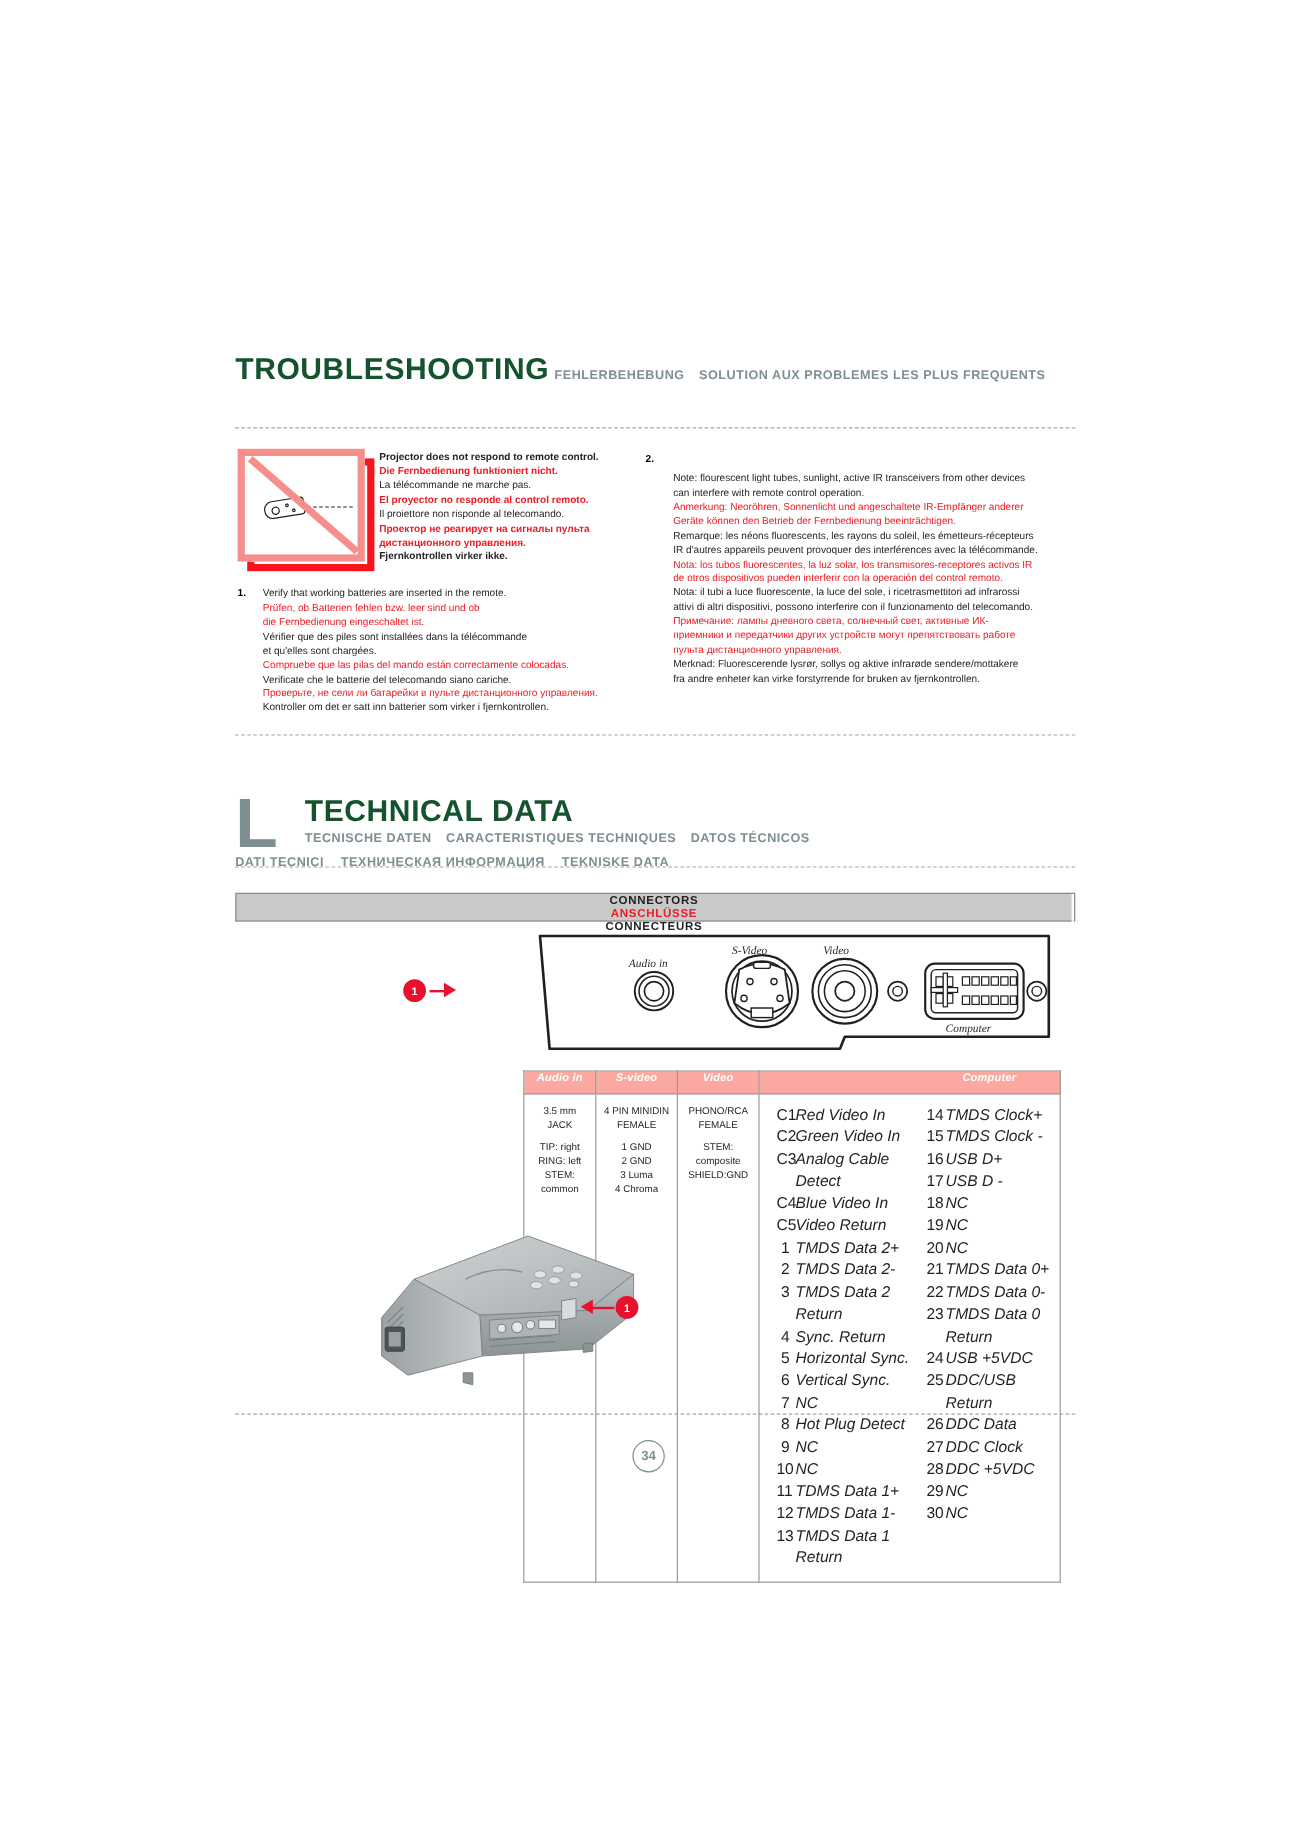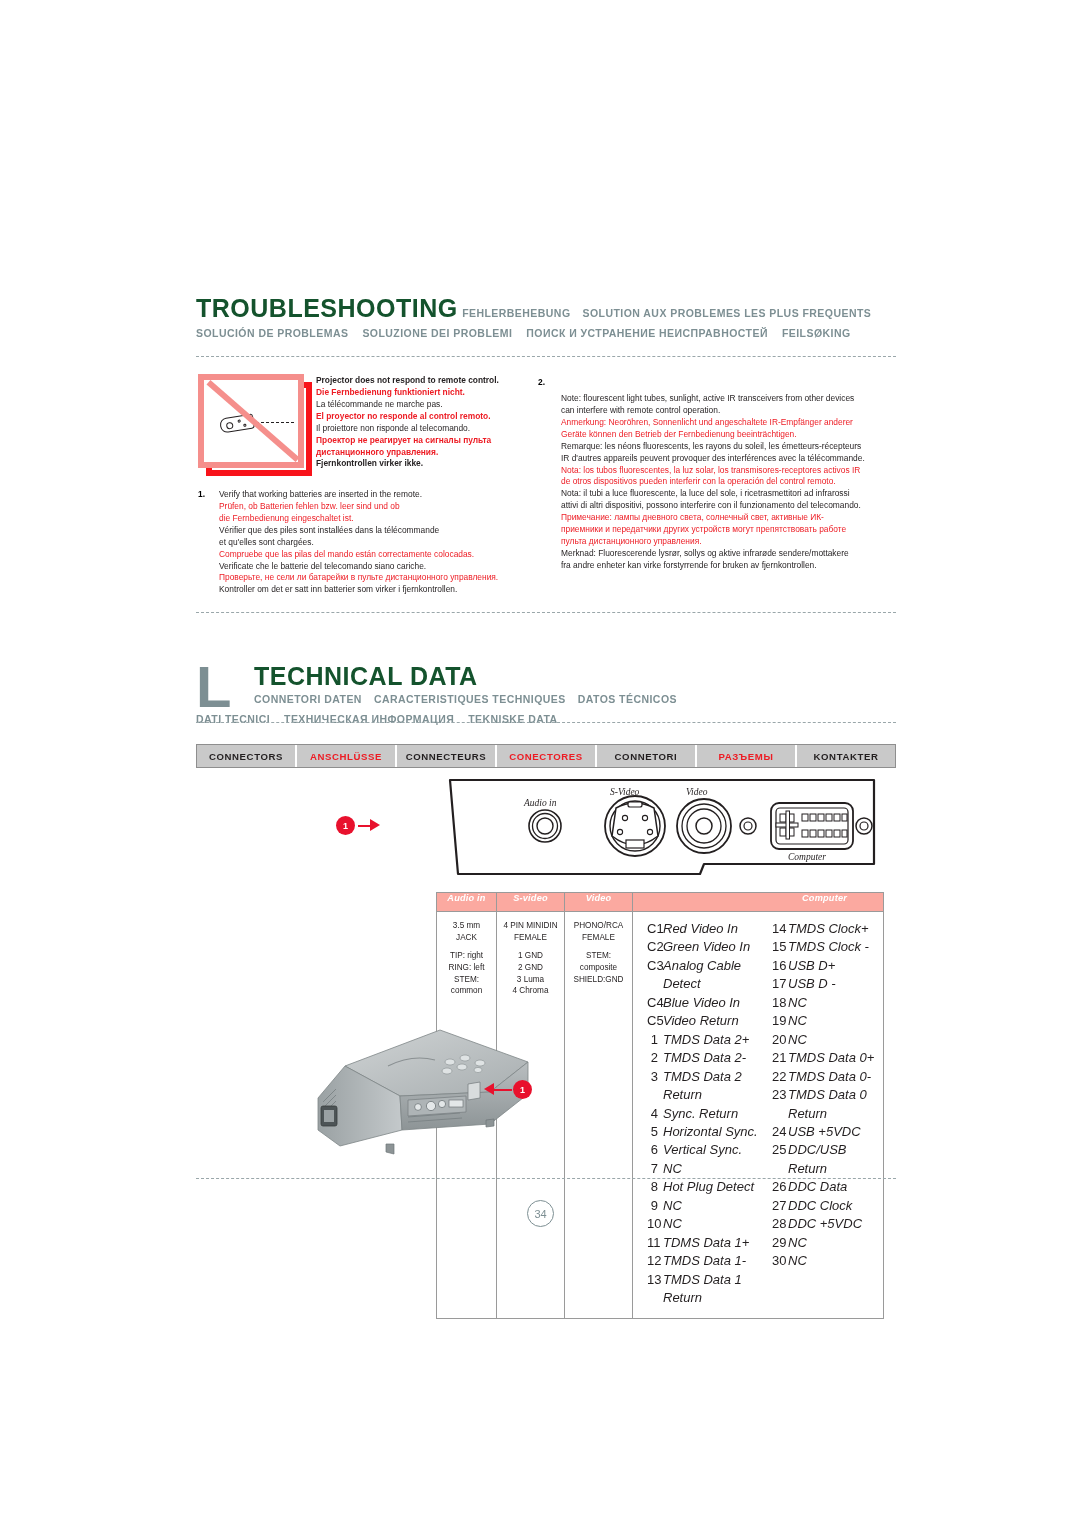--- a/index.html
+++ b/index.html
@@ -77,20 +77,21 @@
     position:absolute; left:58px; top:48px; width:38px; height:0;
     border-top: 1.4px dashed #231f20;
   }
   .num { position:absolute; width: 14px; text-align:left; font-weight:bold; font-size:8.4px;}
 
   
   .tabbar {
     position:absolute; left:196px; top:744px; width:700px; height:24px;
     background:#C9C9C9; display:flex; align-items:stretch;
     border: 1px solid #8e8e8e;
+    flex-direction: column;
   }
   .tabbar .tab {
     flex: 1 1 0; display:flex; align-items:center; justify-content:center;
     font-size: 9.6px; font-weight:bold; letter-spacing:0.6px; color:#231f20;
     border-right: 2px solid #ffffff;
   }
   .tabbar .tab:last-child { border-right: none; }
   .tabbar .tab.r { color:#ED1C24; }
 
   
@@ -126,36 +127,33 @@
   .pinrow .n { width:16px; text-align:right; padding-right:5px; flex:0 0 16px; }
   .pinrow .t { flex:1;font-style:italic; }
 
   
   .proj { position:absolute; left:290px; top:1018px; width:260px; height:140px; }
 
   
   .pageno {
     position:absolute; left:527px; top:1200px; width:27px; height:27px;
     border:1.3px solid #7D8F93; border-radius:50%; color:#7D8F93;
-    font-size:11px; display:flex; align-items:center; justify-content:center;
+    font-size:11px; display:flex; align-items:center; justify-content:center;font-weight:bold;
   }
 </style>
 </head>
 <body>
 
 <div class="page">
 
   <div class="sec-head" style="left:196px; top:296px; width:700px;">
     <span class="sec-title">TROUBLESHOOTING</span>
     <span class="sec-sub">
       <span>FEHLERBEHEBUNG</span><span>SOLUTION AUX PROBLEMES LES PLUS FREQUENTS</span>
     </span>
-    <div class="sec-sub2">
-      <span>SOLUCIÓN DE PROBLEMAS</span><span>SOLUZIONE DEI PROBLEMI</span><span>ПОИСК И УСТРАНЕНИЕ НЕИСПРАВНОСТЕЙ</span><span>FEILSØKING</span>
-    </div>
   </div>
   <div class="divider" style="top:356px;"></div>
 
   <div class="no-remote">
     <div class="shadow"></div>
     <div class="frame"></div>
     <div class="rc">
       <i></i>
         <i class="d1"></i>
         <i class="d2"></i>
@@ -206,21 +204,21 @@
       <div class="">Merknad: Fluorescerende lysrør, sollys og aktive infrarøde sendere/mottakere</div>
       <div class="">fra andre enheter kan virke forstyrrende for bruken av fjernkontrollen.</div>
     </div>
 
   <div class="divider" style="top:612px;"></div>
 
   <div class="lmark">L</div>
   <div class="sec-head" style="left:254px; top:664px; width:642px;">
     <span class="sec-title">TECHNICAL DATA</span>
     <span class="sec-sub">
-      <span>CONNETORI DATEN</span><span>CARACTERISTIQUES TECHNIQUES</span><span>DATOS TÉCNICOS</span>
+      <span>TECNISCHE DATEN</span><span>CARACTERISTIQUES TECHNIQUES</span><span>DATOS TÉCNICOS</span>
     </span>
     <div class="sec-sub2" style="margin-left:-58px;">
       <span>DATI TECNICI</span><span>ТЕХНИЧЕСКАЯ ИНФОРМАЦИЯ</span><span>TEKNISKE DATA</span>
     </div>
   </div>
   <div class="divider" style="top:722px;"></div>
 
   <div class="tabbar" id="tabbar">
       <div class="tab">CONNECTORS</div>
       <div class="tab r">ANSCHLÜSSE</div>

